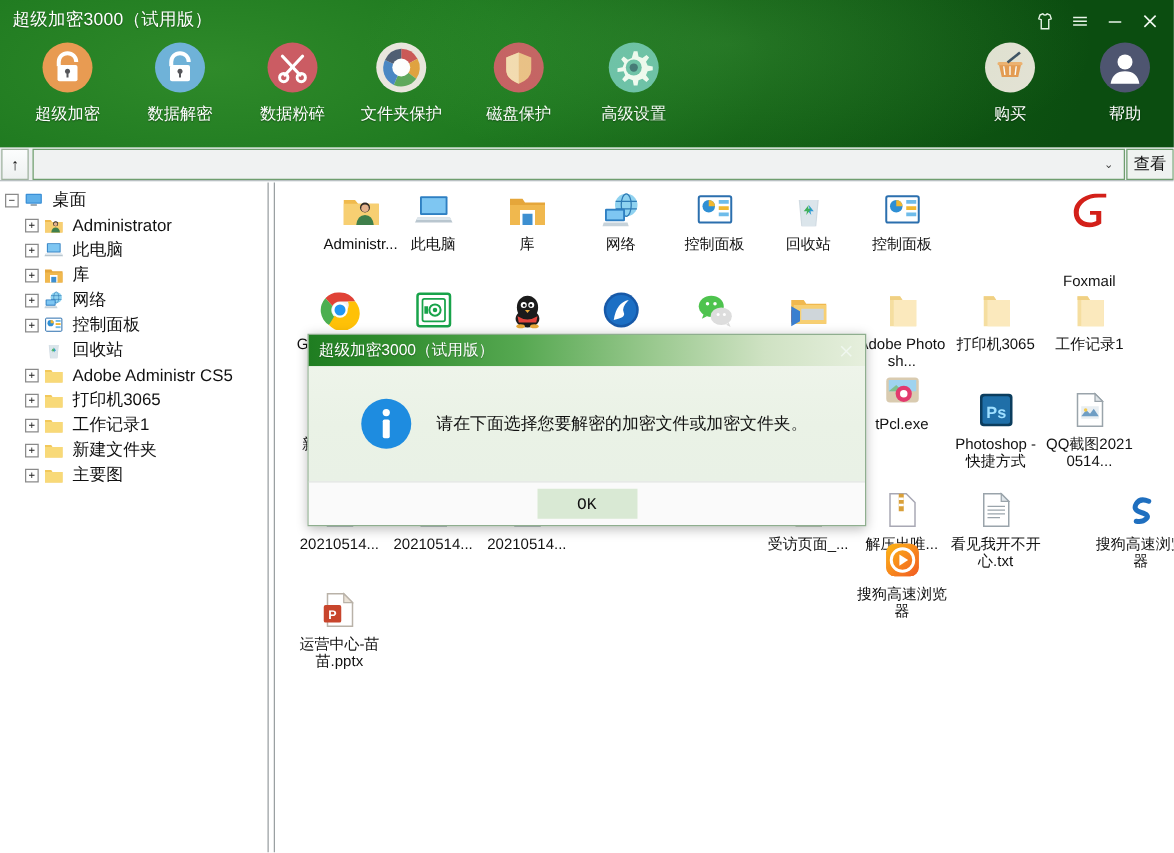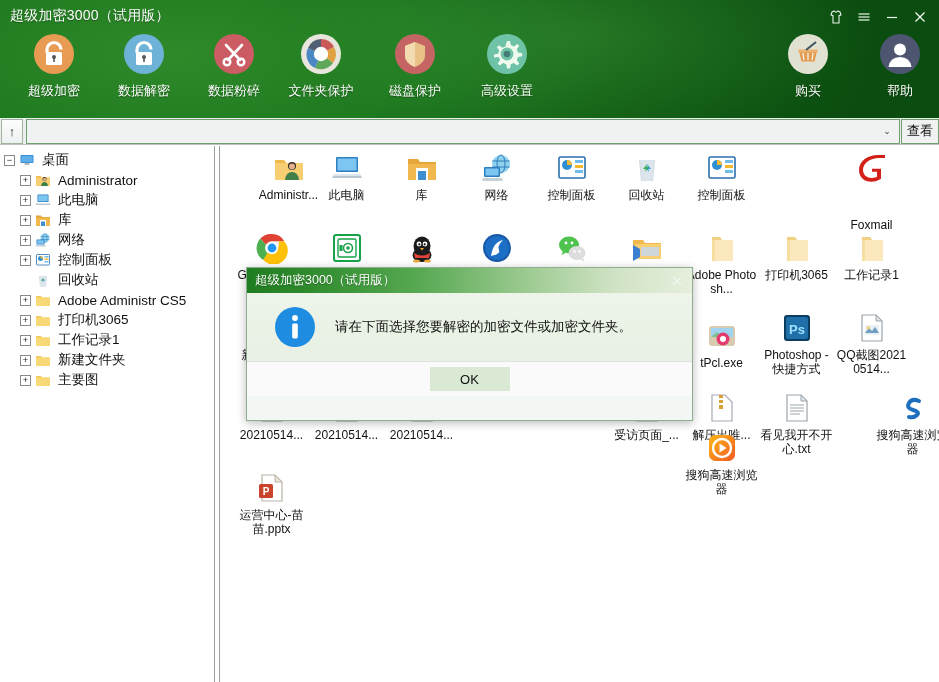--- a/index.html
+++ b/index.html
@@ -133,32 +133,32 @@
     height: 25px; width: 100%;
     background: linear-gradient(90deg,#1f7d21 0%, #2f8c2d 14%, #56a851 38%, #9ac98f 62%, #cfe2c3 82%, #e6efdd 100%);
     display: flex; align-items: center; padding-left: 8px;
   }
   .dlg-title .t { flex: 1; color: #ffffff; font-size: 12.5px; text-shadow: 0 1px 1px rgba(0,0,0,.3); }
   .dlg-close {
     width: 30px; height: 25px; display:flex; align-items:center; justify-content:center;
     color: #f2f6f2; cursor: default;
   }
   .dlg-body {
-    height: 68px; display: flex; align-items: center; padding-left: 26px;
+    height: 92px; display: flex; align-items: center; padding-left: 40px;
     background: linear-gradient(180deg, #eef4ea 0%, #eaf2e6 50%, #e9f1e6 100%);
   }
   .dlg-icon { width: 44px; height: 44px; flex: none; }
   .dlg-msg { margin-left: 18px; font-size: 13.5px; color: #111; }
   .dlg-foot {
     height: 35px; background: #fafafa; border-top: 1px solid #dfe3df;
     display: flex; align-items: center; justify-content: center;
   }
   .ok-btn {
     width: 80px; height: 24px; background: #d9e9d4; border: none;
-    font-size: 13px; color: #111; font-family: Liberation Sans, sans-serif;
+    font-size: 13px; color: #111; font-family: Liberation Mono, monospace;
     cursor: default;
   }
 </style>
 </head>
 <body>
 
 <div id="app">
 
   <div class="header">
     <div class="app-title">超级加密3000（试用版）</div>
@@ -621,21 +621,21 @@
           <div class="gl">报表</div>
         </div>
         <div class="cell" style="left: 313px; top: 166px;">
           <span class="gi"><svg width="32" height="32" viewBox="0 0 32 32">
               <path d="M6 5h8l2 3h11v21H6z" fill="#f5dea0"></path>
               <path d="M6 5h8l2 3H6z" fill="#f0d083"></path>
               <path d="M9 8h18v21H9z" fill="#fbe9bd"></path>
             </svg></span>
           <div class="gl">数据</div>
         </div>
-        <div class="cell" style="left: 463px; top: 174px;">
+        <div class="cell" style="left: 463px; top: 150px;">
           <span class="gi"><svg width="32" height="32" viewBox="0 0 32 32">
               <rect x="3" y="6" width="26" height="20" rx="3" fill="#d9cbb0"></rect>
               <rect x="5" y="8" width="22" height="9" fill="#9fd3ef"></rect>
               <path d="M5 17l6-5 5 5z" fill="#7fc08e"></path>
               <circle cx="17" cy="19" r="6.5" fill="#e23a6e"></circle>
               <circle cx="17" cy="19" r="3" fill="#fff"></circle>
             </svg></span>
           <div class="gl">tPcl.exe</div>
         </div>
         <div class="cell" style="left: 538px; top: 166px;">

